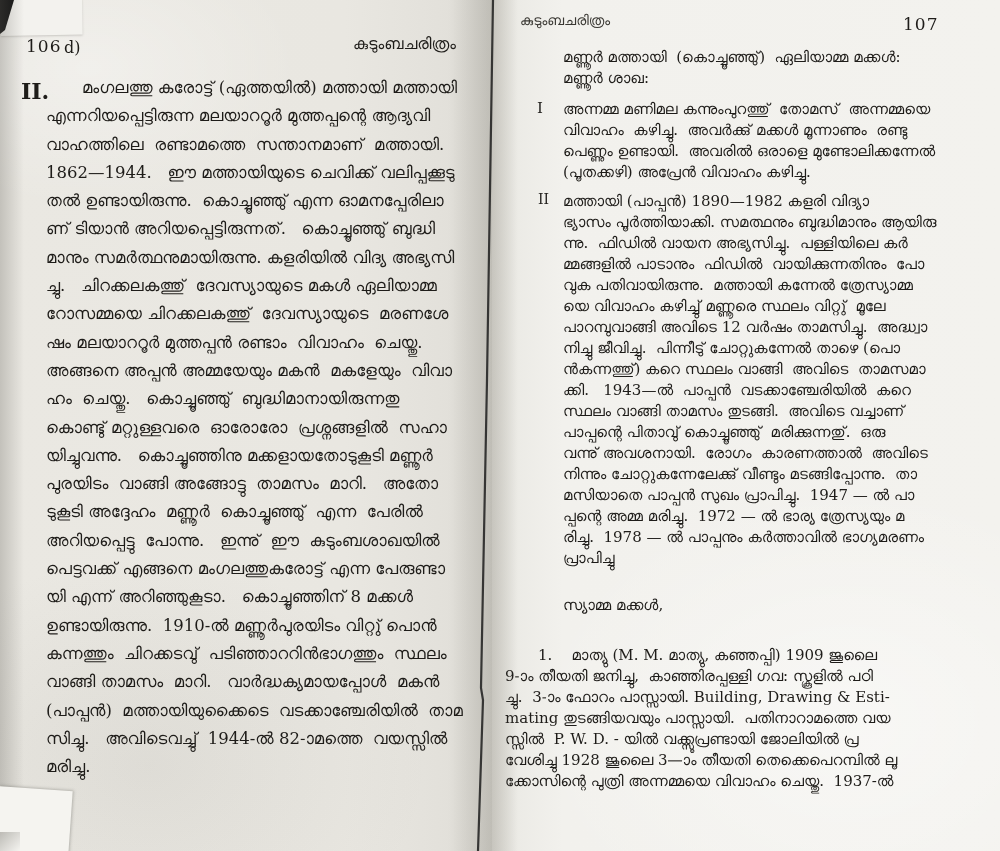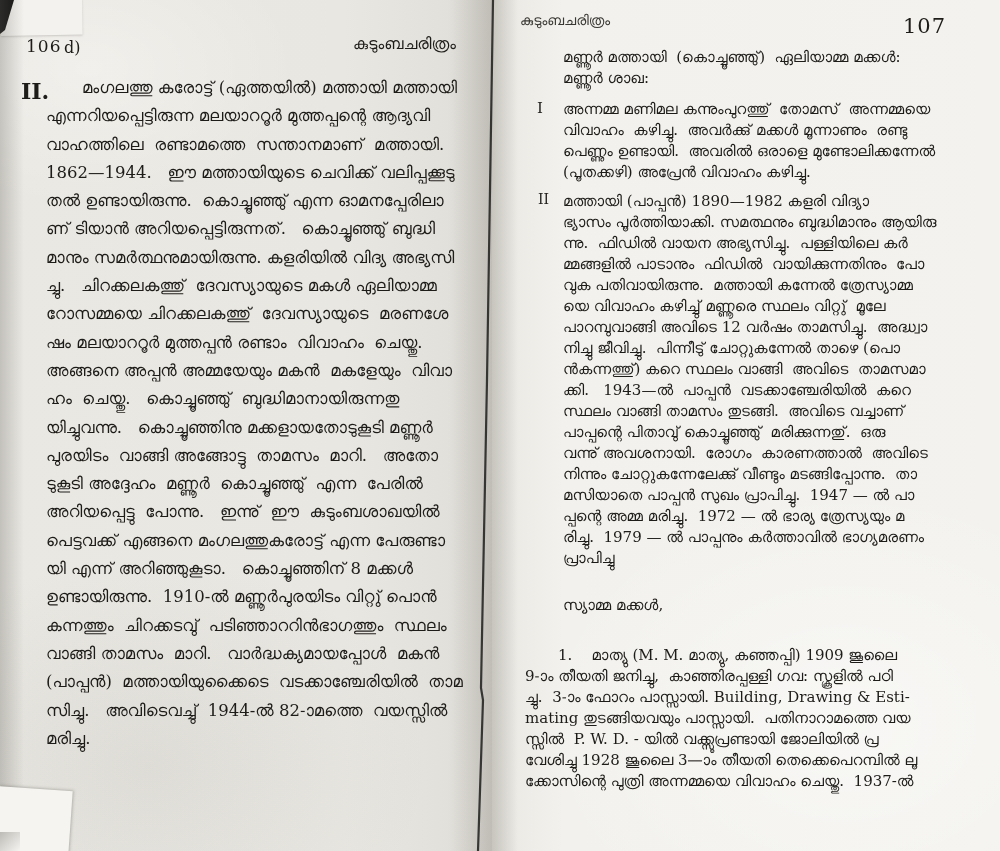--- a/index.html
+++ b/index.html
@@ -60,30 +60,30 @@
   #lp-header{position:absolute;left:26px;top:34px;width:432px;height:26px;font-size:17px;}
   #lp-page-number{position:absolute;left:0;top:2px;letter-spacing:1px;}
   #lp-sub-label{position:absolute;left:38px;top:4px;font-size:16px;}
   #lp-running-title{position:absolute;right:2px;top:0;font-size:16px;}
   #lp-marker{position:absolute;left:21px;top:78px;font-weight:bold;font-size:22px;text-align:center;}
   #lp-body{position:absolute;left:46px;top:74px;width:414px;}
   #lp-body .ln{height:28.3px;line-height:28.3px;font-size:16.5px;white-space:pre;overflow:visible;}
   #lp-body .ln.indent{padding-left:36px;}
   
   #rp-running-title{position:absolute;left:520px;top:12px;font-size:14px;color:#3a3833;}
-  #rp-page-number{position:absolute;left:903px;top:14px;font-size:21px;letter-spacing:1px;}
+  #rp-page-number{position:absolute;left:903px;top:14px;font-size:17px;letter-spacing:1px;}
   .rln{height:21px;line-height:21px;font-size:15px;white-space:pre;}
   #rp-intro{position:absolute;left:563px;top:47px;width:400px;}
   #rp-sec1-marker{position:absolute;left:537px;top:99px;font-size:15px;}
   #rp-sec1{position:absolute;left:563px;top:99px;width:402px;}
   #rp-sec2-marker{position:absolute;left:538px;top:191px;font-size:14px;}
   #rp-sec2{position:absolute;left:563px;top:191px;width:402px;}
   #rp-closing{position:absolute;left:563px;top:595px;width:402px;}
   #rp-closing .rln.indent{padding-left:28px;}
-  #rp-item1{position:absolute;left:505px;top:645px;width:462px;margin-left:20px;}
+  #rp-item1{position:absolute;left:505px;top:645px;width:462px;}
   #rp-item1 .rln.indent{padding-left:33px;}
 </style>
 </head>
 <body>
 
 <div id="scan">
 
   <div class="page" id="left-page">
     <div id="lp-header">
       <span id="lp-page-number">106</span>
@@ -97,20 +97,21 @@
       <div class="ln">വാഹത്തിലെ  രണ്ടാമത്തെ  സന്താനമാണ്  മത്തായി.</div>
       <div class="ln">1862—1944.   ഈ മത്തായിയുടെ ചെവിക്ക് വലിപ്പക്കൂടു</div>
       <div class="ln">തൽ ഉണ്ടായിരുന്നു.  കൊച്ചൂഞ്ഞു് എന്ന ഓമനപ്പേരിലാ</div>
       <div class="ln">ണ് ടിയാൻ അറിയപ്പെട്ടിരുന്നത്.   കൊച്ചൂഞ്ഞു് ബുദ്ധി</div>
       <div class="ln">മാനും സമർത്ഥനുമായിരുന്നു. കളരിയിൽ വിദ്യ അഭ്യസി</div>
       <div class="ln">ച്ചു.   ചിറക്കലകത്തു്  ദേവസ്യായുടെ മകൾ ഏലിയാമ്മ</div>
       <div class="ln">റോസമ്മയെ ചിറക്കലകത്തു്  ദേവസ്യായുടെ  മരണശേ</div>
       <div class="ln">ഷം മലയാററൂർ മുത്തപ്പൻ രണ്ടാം  വിവാഹം  ചെയ്തു.</div>
       <div class="ln">അങ്ങനെ അപ്പൻ അമ്മയേയും മകൻ  മകളേയും  വിവാ</div>
       <div class="ln">ഹം  ചെയ്തു.   കൊച്ചൂഞ്ഞു്  ബുദ്ധിമാനായിരുന്നതു</div>
+      <div class="ln">കൊണ്ടു് മറ്റുള്ളവരെ  ഓരോരോ  പ്രശ്നങ്ങളിൽ  സഹാ</div>
       <div class="ln">യിച്ചുവന്നു.   കൊച്ചൂഞ്ഞിനു മക്കളായതോടുകൂടി മണ്ണൂർ</div>
       <div class="ln">പുരയിടം  വാങ്ങി അങ്ങോട്ടു  താമസം  മാറി.   അതോ</div>
       <div class="ln">ടുകൂടി അദ്ദേഹം  മണ്ണൂർ  കൊച്ചൂഞ്ഞു്  എന്ന  പേരിൽ</div>
       <div class="ln">അറിയപ്പെട്ടു  പോന്നു.   ഇന്നു്  ഈ  കുടുംബശാഖയിൽ</div>
       <div class="ln">പെട്ടവക്ക് എങ്ങനെ മംഗലത്തുകരോട്ട് എന്ന പേരുണ്ടാ</div>
       <div class="ln">യി എന്ന് അറിഞ്ഞുകൂടാ.   കൊച്ചൂഞ്ഞിന് 8 മക്കൾ</div>
       <div class="ln">ഉണ്ടായിരുന്നു.  1910-ൽ മണ്ണൂർപുരയിടം വിറ്റു് പൊൻ</div>
       <div class="ln">കന്നത്തും  ചിറക്കടവു്  പടിഞ്ഞാററിൻഭാഗത്തും  സ്ഥലം</div>
       <div class="ln">വാങ്ങി താമസം  മാറി.   വാർദ്ധക്യമായപ്പോൾ  മകൻ</div>
       <div class="ln">(പാപ്പൻ)  മത്തായിയുക്കൈടെ  വടക്കാഞ്ചേരിയിൽ  താമ</div>
@@ -147,21 +148,21 @@
     <div class="rln">പാറമ്പുവാങ്ങി അവിടെ 12 വർഷം താമസിച്ചു.  അദ്ധ്വാ</div>
     <div class="rln">നിച്ചു ജീവിച്ചു.  പിന്നീടു് ചോറ്റുകന്നേൽ താഴെ (പൊ</div>
     <div class="rln">ൻകന്നത്തു്) കറെ സ്ഥലം വാങ്ങി  അവിടെ  താമസമാ</div>
     <div class="rln">ക്കി.   1943—ൽ  പാപ്പൻ  വടക്കാഞ്ചേരിയിൽ  കറെ</div>
     <div class="rln">സ്ഥലം വാങ്ങി താമസം തുടങ്ങി.  അവിടെ വച്ചാണ്</div>
     <div class="rln">പാപ്പന്റെ പിതാവു് കൊച്ചൂഞ്ഞു്  മരിക്കുന്നതു്.  ഒരു</div>
     <div class="rln">വന്നു് അവശനായി.  രോഗം  കാരണത്താൽ  അവിടെ</div>
     <div class="rln">നിന്നും ചോറ്റുകന്നേലേക്കു് വീണ്ടും മടങ്ങിപ്പോന്നു.  താ</div>
     <div class="rln">മസിയാതെ പാപ്പൻ സുഖം പ്രാപിച്ചു.  1947 — ൽ പാ</div>
     <div class="rln">പ്പന്റെ അമ്മ മരിച്ചു.  1972 — ൽ ഭാര്യ ത്രേസ്യയും മ</div>
-    <div class="rln">രിച്ചു.  1979 — ൽ പാപ്പനും കർത്താവിൽ ഭാഗ്യമരണം</div>
+    <div class="rln">രിച്ചു.  1978 — ൽ പാപ്പനും കർത്താവിൽ ഭാഗ്യമരണം</div>
     <div class="rln">പ്രാപിച്ചു</div>
   </div>
 
   <div id="rp-closing">
     <div class="rln">സ്യാമ്മ മക്കൾ,</div>
   </div>
 
   <div id="rp-item1">
     <div class="rln indent">1.    മാത്യു (M. M. മാത്യു, കഞ്ഞപ്പി) 1909 ജൂലൈ</div>
     <div class="rln">9-ാം തീയതി ജനിച്ചു,  കാഞ്ഞിരപ്പള്ളി ഗവ: സ്കൂളിൽ പഠി</div>

